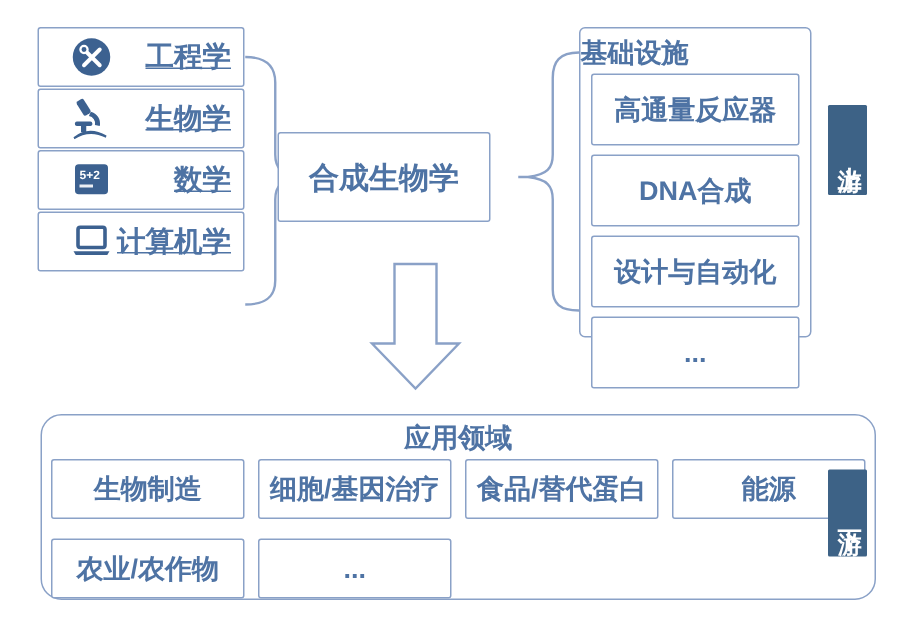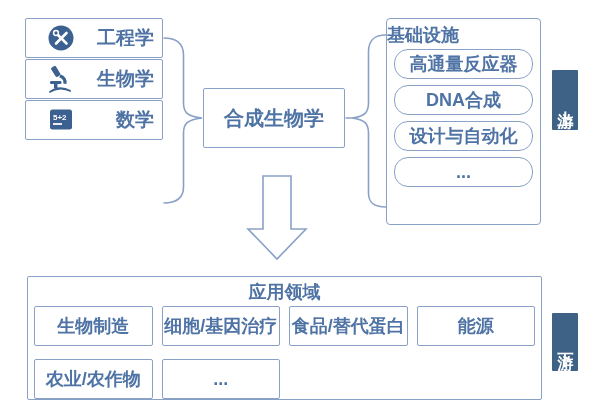--- a/index.html
+++ b/index.html
@@ -5,39 +5,39 @@
   html,body{margin:0;padding:0;background:#fff;}
   .canvas{
     position:relative;width:600px;height:417px;background:#fff;overflow:hidden;
     font-family:"Liberation Sans","DejaVu Sans",sans-serif;
     font-weight:bold;color:#4e73a4;
   }
   .box{border:1.5px solid #8aa1c7;background:#fff;box-sizing:border-box;}
   
   .left-stack{position:absolute;left:25px;top:18px;width:138px;}
   .left-row{height:40px;margin-bottom:1px;border-radius:2px;
-    display:flex;align-items:center;}
+    display:flex;align-items:center;text-decoration:underline;}
   .left-row .icon{width:28px;height:28px;margin-left:21px;flex:0 0 auto;color:#3c6190;}
   .left-row .lbl{flex:1;text-align:right;padding-right:8px;font-size:19px;}
   
-  .center-box{position:absolute;left:203px;top:88px;width:142px;height:60px;
+  .center-box{position:absolute;left:185px;top:88px;width:142px;height:60px;
     border-radius:2px;display:flex;align-items:center;justify-content:center;font-size:20px;}
   
   .right-panel{position:absolute;left:386px;top:18px;width:155px;height:207px;border-radius:4px;}
   .right-title{height:30px;line-height:32px;text-align:left;font-size:18px;}
-  .right-item{margin:0 7px 6px 7px;height:30px;border-radius:14px;
+  .right-item{margin:0 7px 6px 7px;height:48px;border-radius:2px;
     display:flex;align-items:center;justify-content:center;font-size:18px;}
   
   .badge{position:absolute;left:552px;width:26px;background:#3d6286;color:#fff;
     display:flex;align-items:center;justify-content:center;border-radius:1px;
     writing-mode:vertical-rl;text-orientation:upright;font-size:16px;letter-spacing:2px;}
   .badge.up{top:70px;height:60px;}
   .badge.down{top:313px;height:58px;}
   
-  .bottom-panel{position:absolute;left:27px;top:276px;width:515px;height:124px;border-radius:2px;}
+  .bottom-panel{position:absolute;left:27px;top:276px;width:557px;height:124px;border-radius:14px;}
   .bottom-title{height:28px;line-height:30px;text-align:center;font-size:18px;}
   .bottom-grid{position:absolute;left:6px;right:6px;top:29px;
     display:grid;grid-template-columns:1fr 1fr 1fr 1fr;grid-auto-rows:40px;gap:13px 9px;}
   .cell{border-radius:2px;display:flex;align-items:center;justify-content:center;font-size:18px;}
   
   .overlay{position:absolute;left:0;top:0;width:600px;height:417px;pointer-events:none;}
 </style>
 </head>
 <body>
 
@@ -85,20 +85,29 @@
       <span class="icon">
         <svg viewBox="0 0 28 28" width="28" height="28">
           <rect x="3" y="3.5" width="22" height="20" rx="2.5" fill="currentColor"></rect>
           <text x="6" y="13.5" fill="#fff" font-size="8" font-family="Liberation Sans, sans-serif" font-weight="bold">5+2</text>
           <rect x="6" y="17" width="9" height="2" fill="#fff" opacity="0.9"></rect>
         </svg>
       </span>
       <span class="lbl">数学</span>
     </div>
 
+    <div class="left-row box">
+      <span class="icon">
+        <svg viewBox="0 0 28 28" width="28" height="28">
+          <rect x="5" y="4.5" width="18" height="13.5" rx="1.5" fill="none" stroke="currentColor" stroke-width="2.4"></rect>
+          <path d="M2 20.5 h24 l-1.5 2.5 h-21 z" fill="currentColor"></path>
+        </svg>
+      </span>
+      <span class="lbl">计算机学</span>
+    </div>
 
   </div>
 
   <div class="center-box box">
     <span>合成生物学</span>
   </div>
 
   <div class="right-panel box">
     <div class="right-title">基础设施</div>
     <div class="right-item box">高通量反应器</div>

